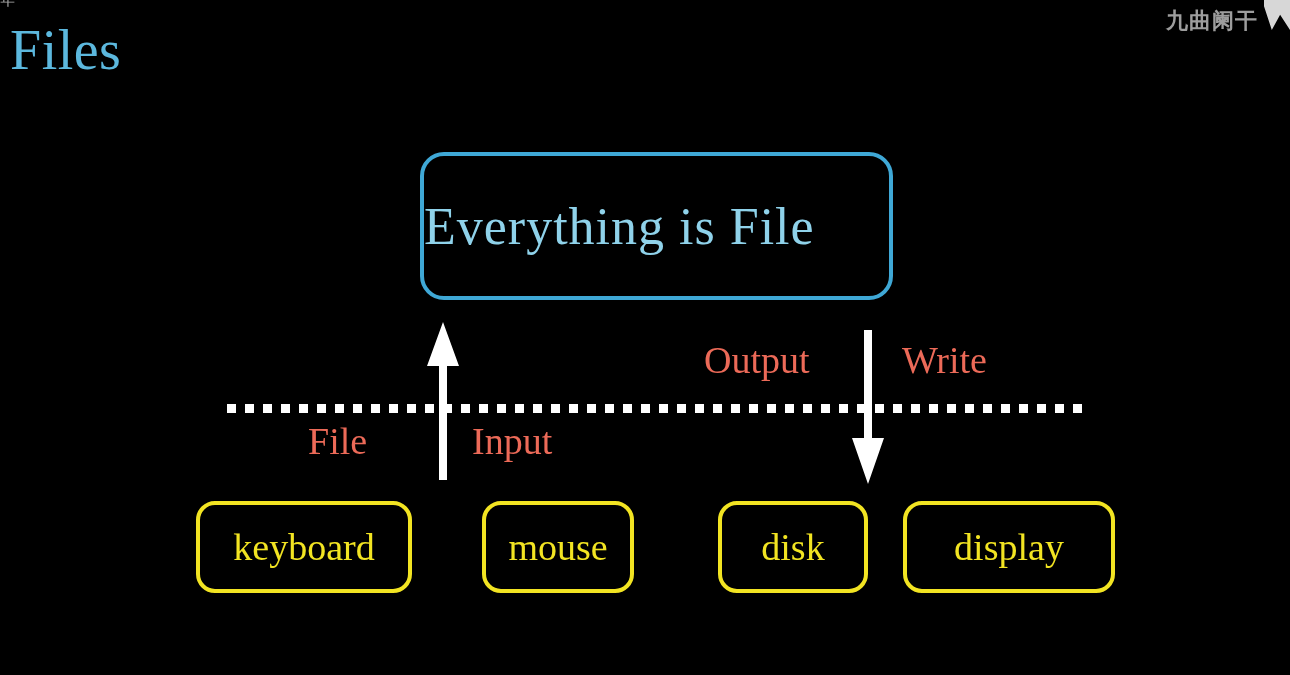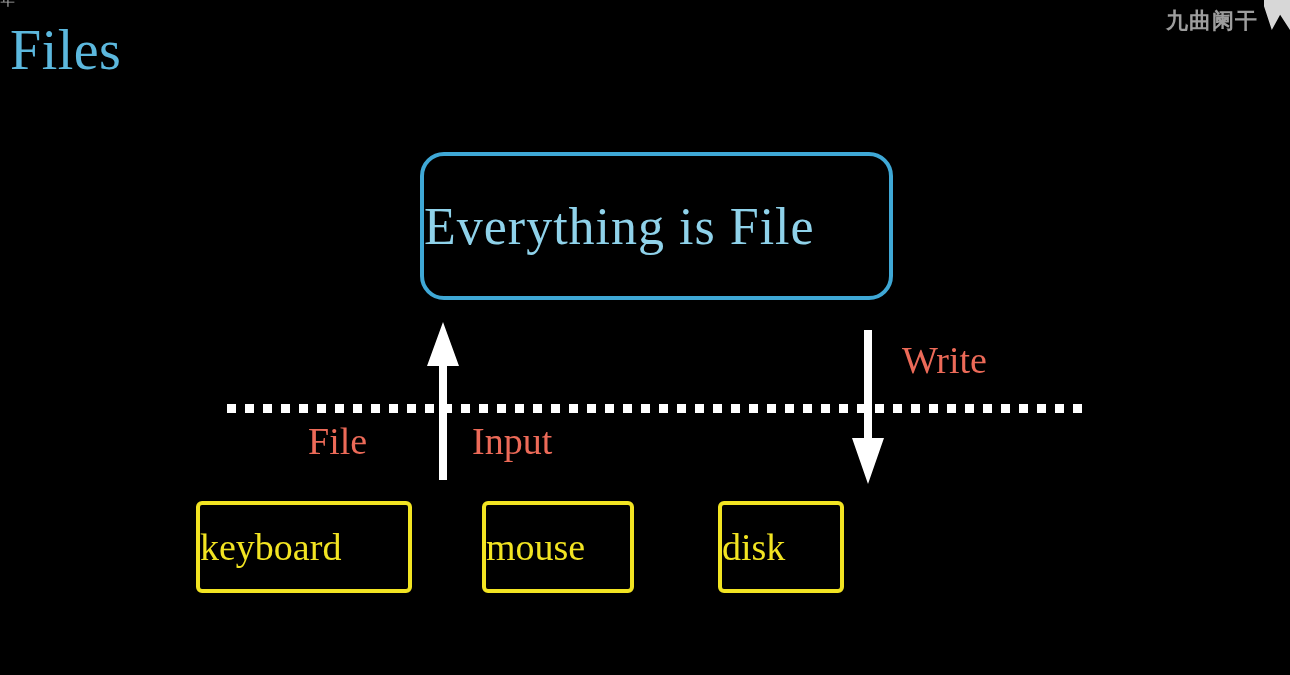--- a/index.html
+++ b/index.html
@@ -122,35 +122,36 @@
   #label-read   { left: 308px; top: 422px; }
   #label-input  { left: 472px; top: 422px; }
   #label-output { left: 704px; top: 341px; }
   #label-write  { left: 902px; top: 341px; }
 
   
   .device-box {
     position: absolute;
     box-sizing: border-box;
     border: 4px solid #f2e422;
-    border-radius: 6px;
+    border-radius: 19px;
     display: flex;
     align-items: center;
+    justify-content: center;
     height: 92px;
     top: 501px;
   }
   .device-label {
     font-size: 38px;
     color: #f2e422;
     white-space: nowrap;
     line-height: 1;
   }
   #device-box-0 { left: 196px;  width: 216px; }
   #device-box-1 { left: 473px;  width: 152px; margin-left: 9px; }
-  #device-box-2 { left: 718px;  width: 126px; }
+  #device-box-2 { left: 718px;  width: 150px; }
   #device-box-3 { left: 903px;  width: 212px; }
 </style>
 </head>
 <body>
 
 <div id="stage">
 
   <div id="watermark-corner">年</div>
 
   <div id="watermark">九曲阑干</div>
@@ -168,25 +169,29 @@
   <svg class="arrow" id="arrow-up" viewBox="0 0 36 158">
     <polygon points="18,0 34,44 22,44 22,158 14,158 14,44 2,44" fill="#ffffff"></polygon>
   </svg>
 
   <svg class="arrow" id="arrow-down" viewBox="0 0 36 154">
     <polygon points="18,154 34,108 22,108 22,0 14,0 14,108 2,108" fill="#ffffff"></polygon>
   </svg>
 
   <div class="flow-label" id="label-read">File</div>
   <div class="flow-label" id="label-input">Input</div>
+  <div class="flow-label" id="label-output">Output</div>
   <div class="flow-label" id="label-write">Write</div>
 
   <div class="device-box" id="device-box-0">
     <span class="device-label">keyboard</span>
   </div>
   <div class="device-box" id="device-box-1">
     <span class="device-label">mouse</span>
   </div>
   <div class="device-box" id="device-box-2">
     <span class="device-label">disk</span>
   </div>
+  <div class="device-box" id="device-box-3">
+    <span class="device-label">display</span>
+  </div>
 
 </div>
 
 </body></html>

